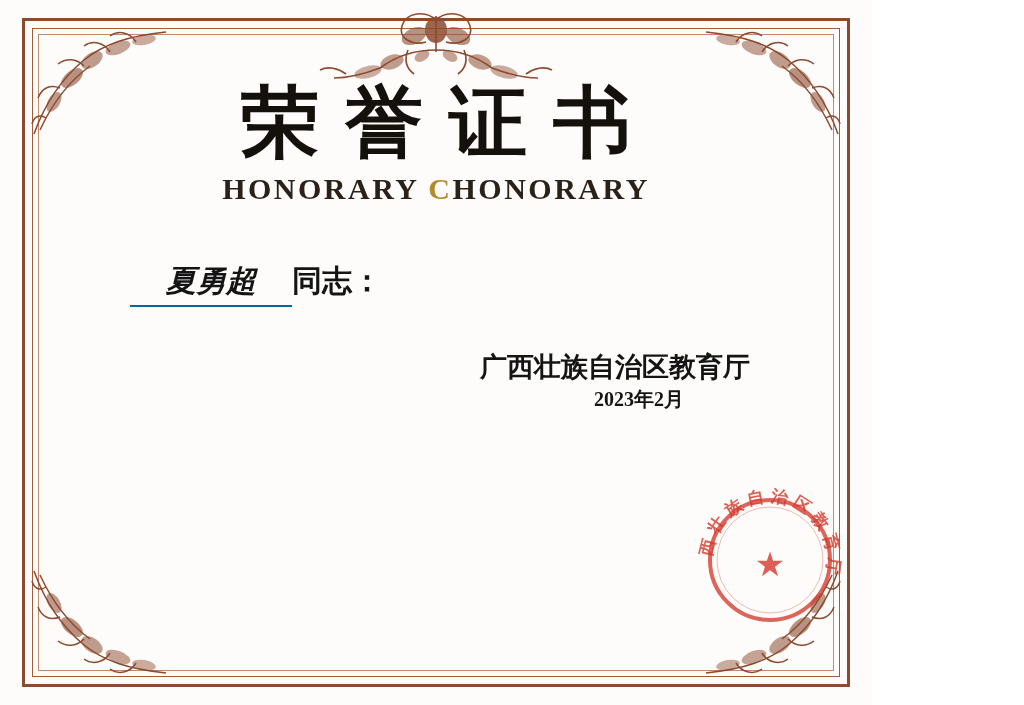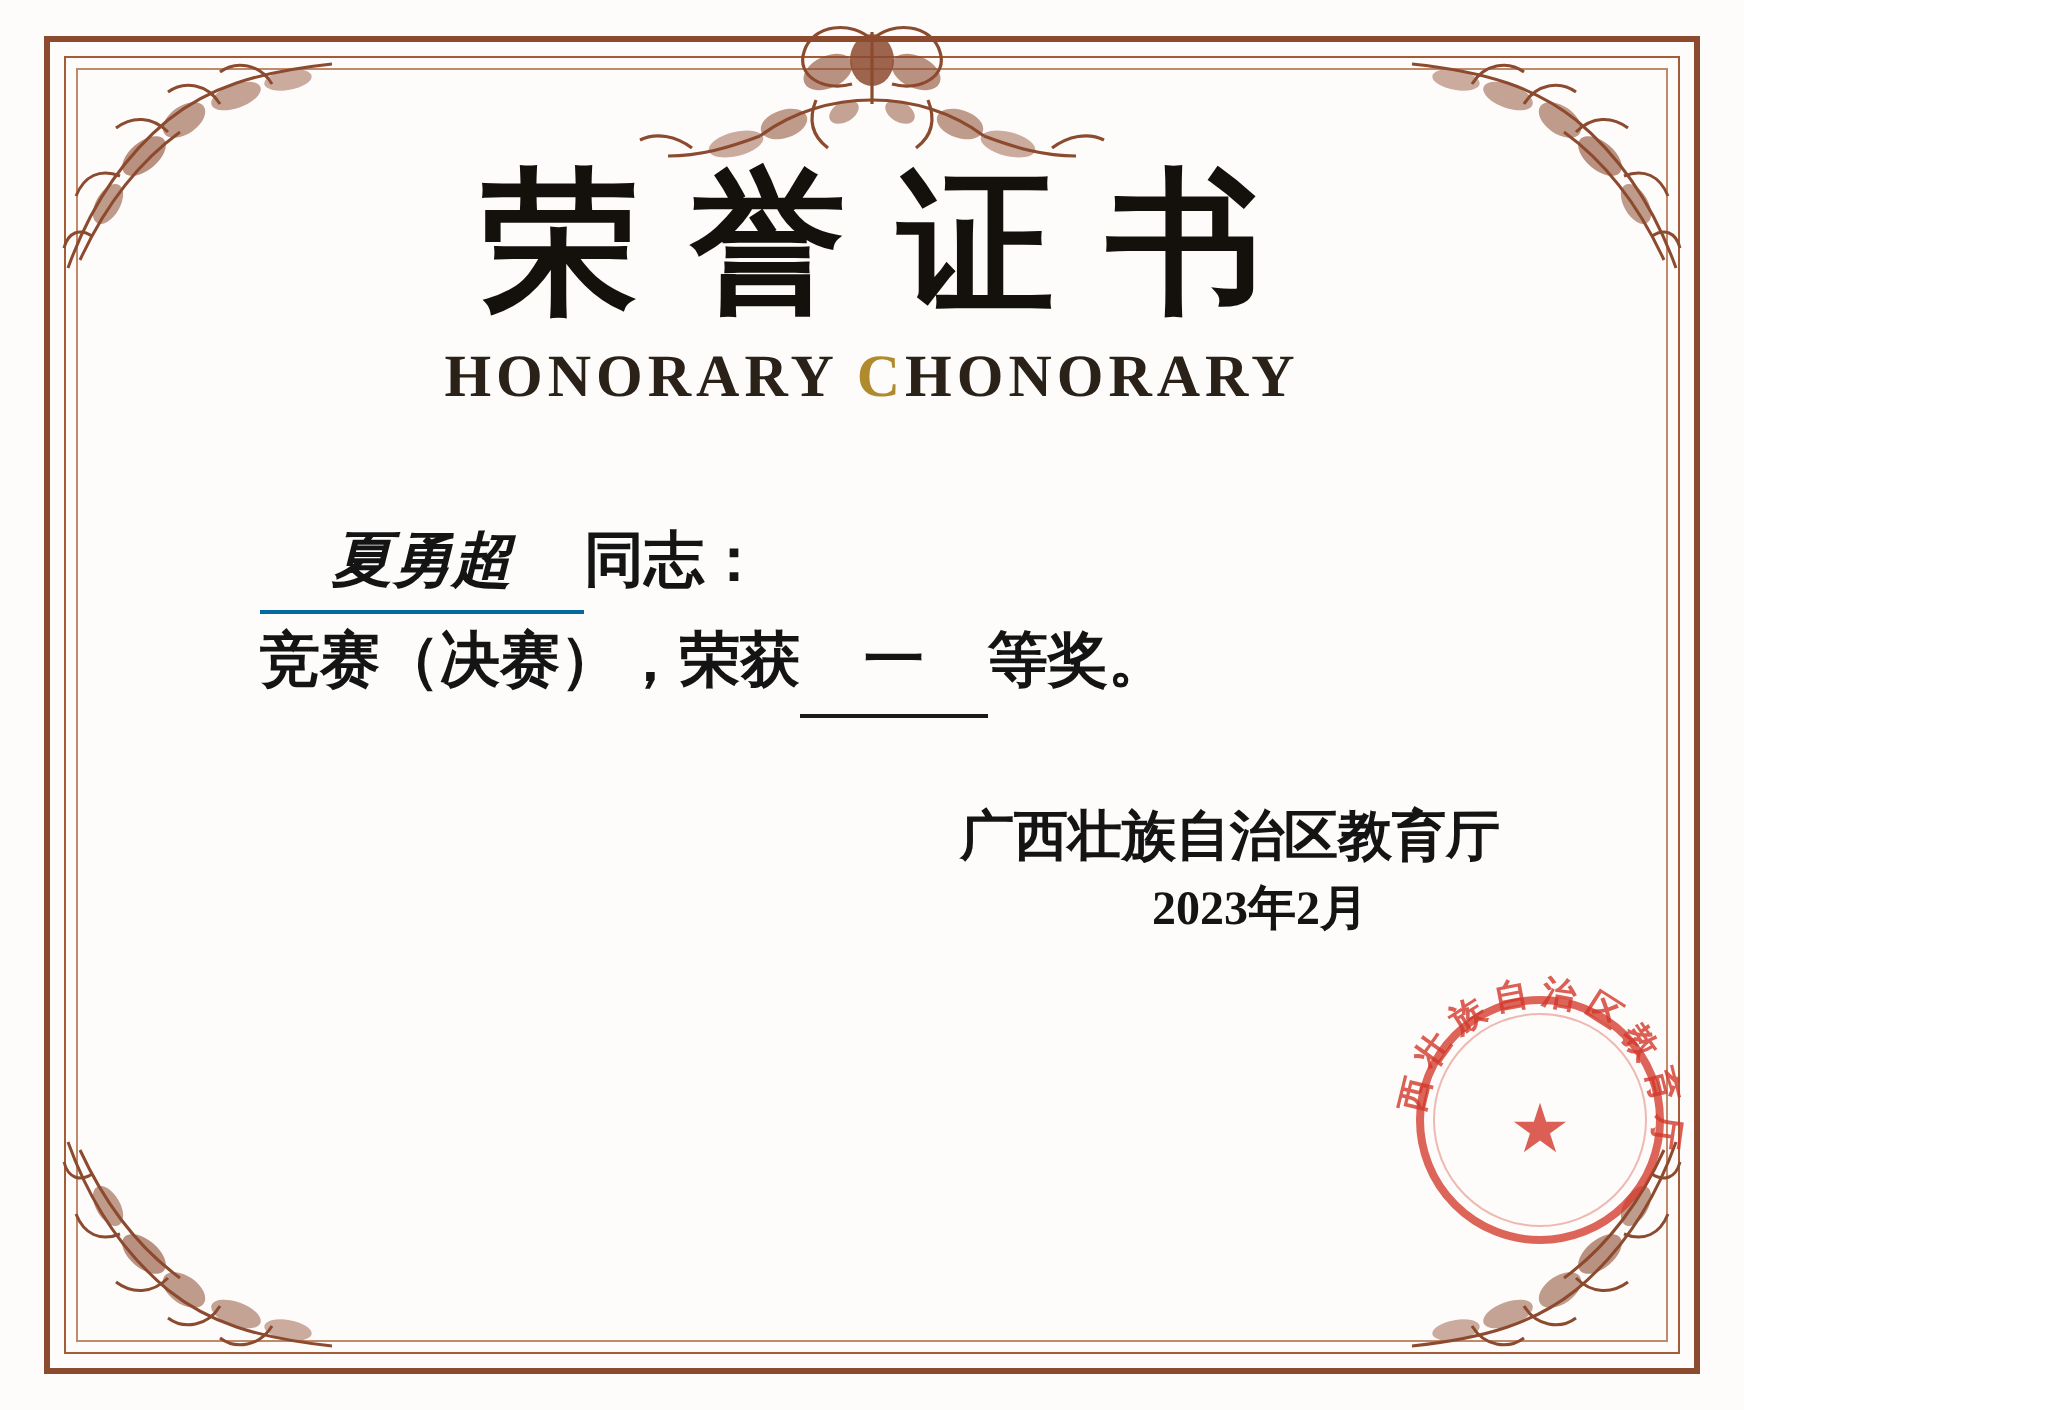--- a/index.html
+++ b/index.html
@@ -157,21 +157,21 @@
     padding-right: 22px;
     font-family: "DejaVu Serif", serif;
     font-size: 27px;
     font-weight: 700;
     color: #141414;
     line-height: 1.45;
   }
   .sig-date {
     text-align: right;
     padding-right: 88px;
-    font-size: 24px;
+    font-size: 20px;
     font-weight: 700;
     font-family: "Liberation Serif", serif;
   }
 
   
   .seal {
     position: absolute;
     left: 690px;
     top: 480px;
     width: 160px;
@@ -287,23 +287,20 @@
       <span>HONORARY </span><span class="gold">C</span><span>HONORARY</span>
     </div>
 
     <div class="body-block">
 
       <div class="salutation">
         <span class="name-blank">夏勇超</span><span>同志：</span>
       </div>
 
 
-      <div class="para cont">
-        <span>竞赛（决赛），荣获</span><span class="award-blank">一</span><span>等奖。</span>
-      </div>
 
 
       <div class="signature">广西壮族自治区教育厅</div>
       <div class="sig-date">2023年2月</div>
 
     </div>
   </div>
 
   <div class="seal">
     <svg viewBox="0 0 160 160">

